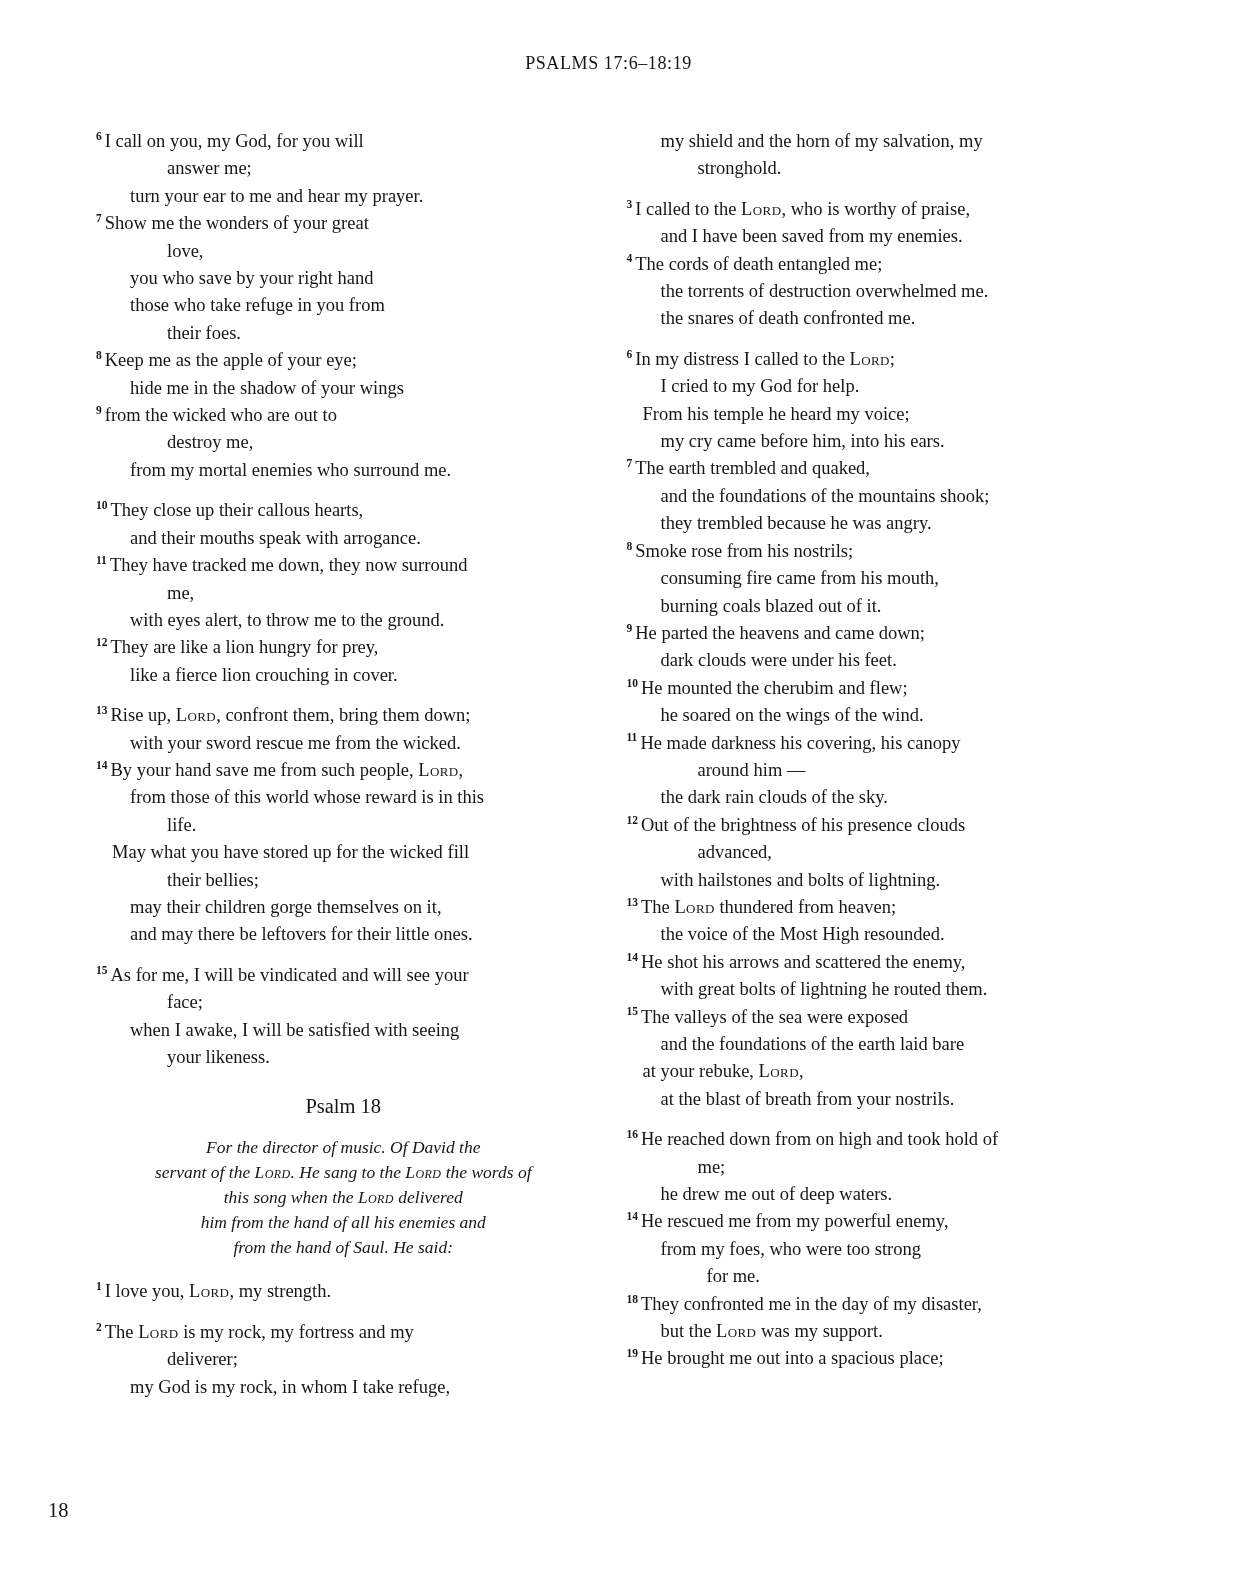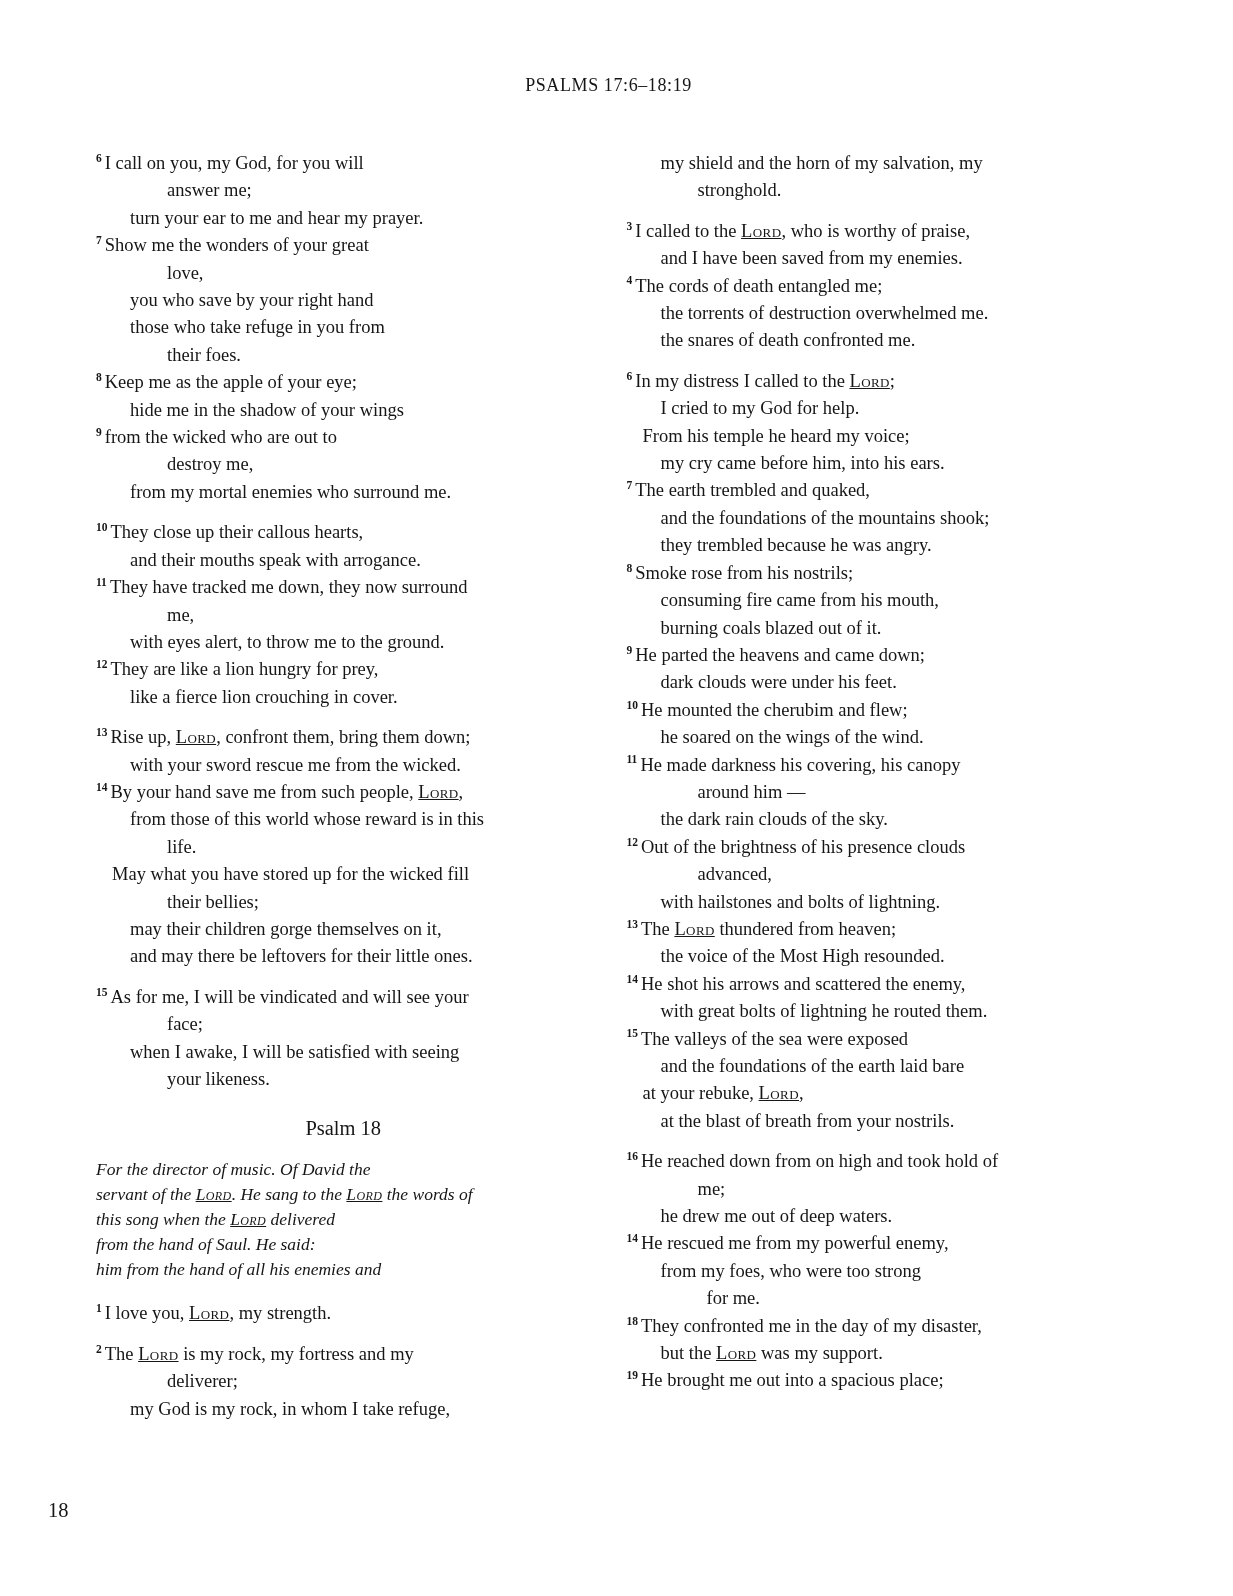--- a/index.html
+++ b/index.html
@@ -15,21 +15,21 @@
     height: 1596px;
     box-sizing: border-box;
     background: #ffffff;
     padding: 52px 112px 0 96px;
     overflow: hidden;
   }
   .running-head {
     text-align: center;
     font-size: 18px;
     letter-spacing: 0.6px;
-    margin: 23px 0 34px 0;
+    margin: 1px 0 34px 0;
   }
   .columns {
     display: flex;
     gap: 36px;
   }
   .column {
     width: 50%;
     font-size: 18.5px;
     line-height: 27.4px;
     margin-top: 20px;
@@ -43,31 +43,30 @@
   sup.vnum {
     font-size: 11.5px;
     font-weight: 700;
     line-height: 0;
     vertical-align: super;
     margin-right: 3px;
   }
   .sc {
     font-variant: small-caps;
     letter-spacing: 0.4px;
-    text-decoration: underline;
   }
   .psalm-heading {
     text-align: center;
     font-size: 20.5px;
     font-weight: 400;
     margin: 22px 0 16px 0;
     line-height: 26px;
   }
   .superscription {
-    text-align: left;
+    text-align: center;
     font-style: italic;
     font-size: 17.5px;
     line-height: 25px;
     margin: 0 0 18px 0;
   }
   .page-number {
     position: absolute;
     left: 48px;
     bottom: 74px;
     font-size: 20.5px;
@@ -120,22 +119,22 @@
           <div class="line indent-0"><sup class="vnum">15</sup>As for me, I will be vindicated and will see your</div>
           <div class="line indent-2">face;</div>
           <div class="line indent-1">when I awake, I will be satisfied with seeing</div>
           <div class="line indent-2">your likeness.</div>
         </div>
         <h2 class="psalm-heading">Psalm 18</h2>
         <div class="superscription">
           <div class="ss-line">For the director of music. Of David the</div>
           <div class="ss-line">servant of the <span class="sc">Lord</span>. He sang to the <span class="sc">Lord</span> the words of</div>
           <div class="ss-line">this song when the <span class="sc">Lord</span> delivered</div>
+          <div class="ss-line">him from the hand of all his enemies and</div>
           <div class="ss-line">from the hand of Saul. He said:</div>
-          <div class="ss-line">him from the hand of all his enemies and</div>
         </div>
         <div class="stanza">
           <div class="line indent-0"><sup class="vnum">1</sup>I love you, <span class="sc">Lord</span>, my strength.</div>
         </div>
         <div class="stanza">
           <div class="line indent-0"><sup class="vnum">2</sup>The <span class="sc">Lord</span> is my rock, my fortress and my</div>
           <div class="line indent-2">deliverer;</div>
           <div class="line indent-1">my God is my rock, in whom I take refuge,</div>
         </div>
       </div>

